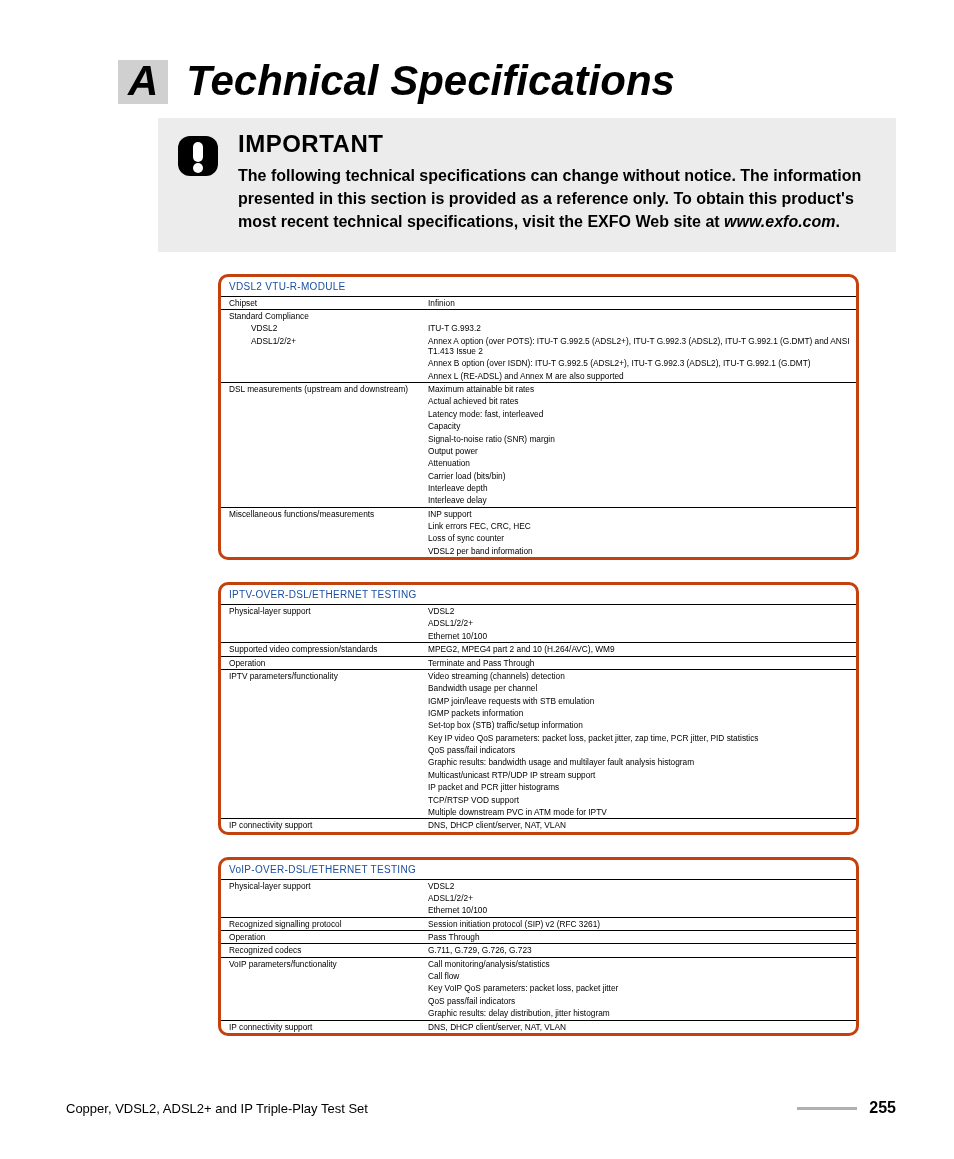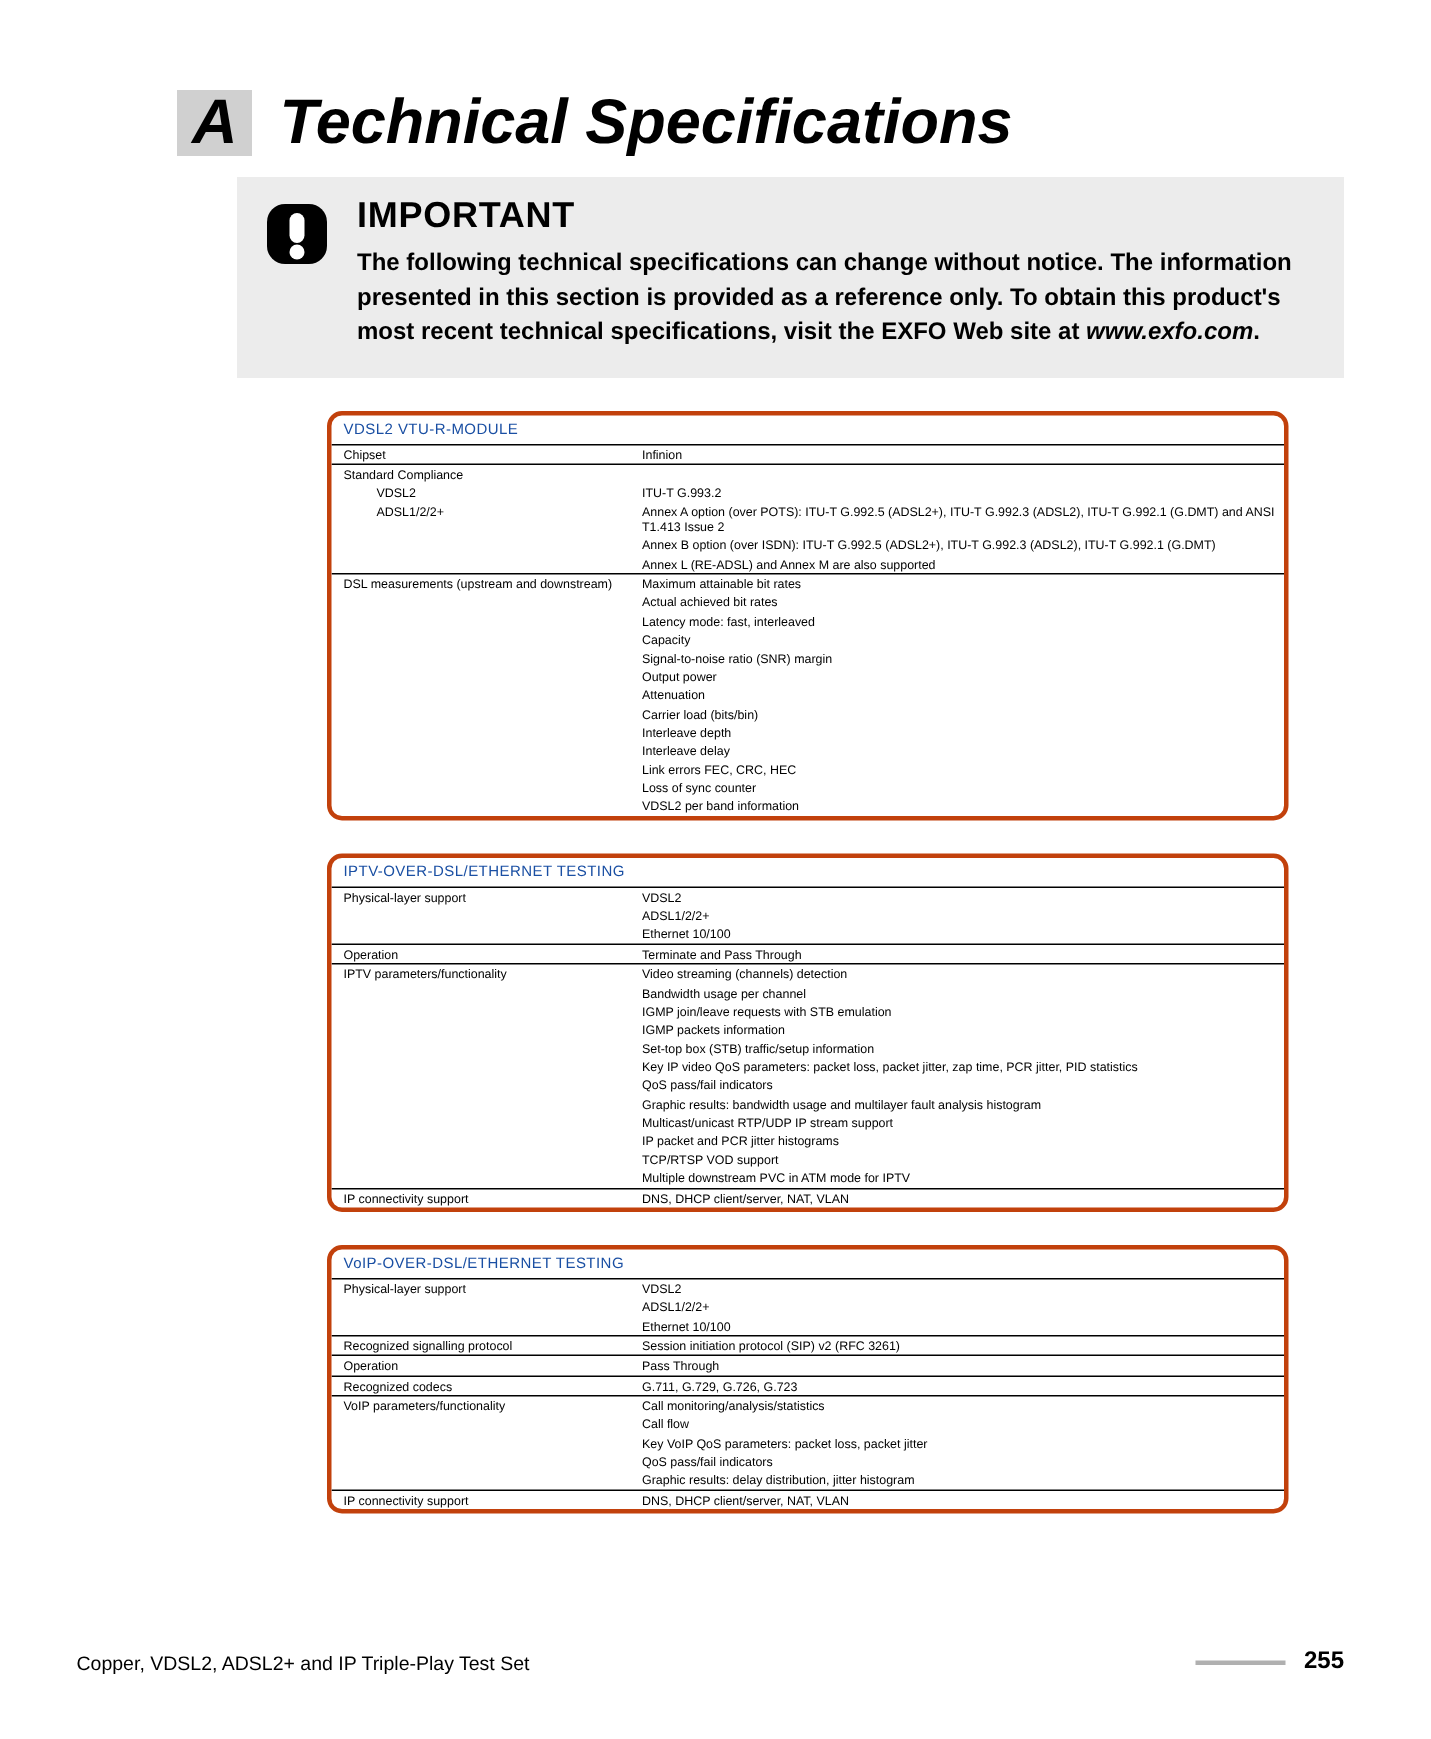--- a/index.html
+++ b/index.html
@@ -96,21 +96,21 @@
   table.spec tr.group-start td {
     border-top: 1px solid #000;
     margin-left: 20px;
   }
   table.spec tr:first-child td { border-top: none; }
   .indent { padding-left: 22px; display: inline-block; }
 
   .footer {
     position: absolute;
     bottom: 42px;
-    left: 51px;
+    left: 66px;
     right: 58px;
     display: flex;
     align-items: center;
     justify-content: space-between;
     font-size: 13px;
   }
   .footer-rule {
     flex: 0 0 auto;
     width: 60px;
     height: 3px;
@@ -210,20 +210,24 @@
               <td>Carrier load (bits/bin)</td>
             </tr>
             <tr>
               <td class="lbl"></td>
               <td>Interleave depth</td>
             </tr>
             <tr>
               <td class="lbl"></td>
               <td>Interleave delay</td>
             </tr>
+            <tr class="group-start">
+              <td class="lbl">Miscellaneous functions/measurements</td>
+              <td>INP support</td>
+            </tr>
             <tr>
               <td class="lbl"></td>
               <td>Link errors FEC, CRC, HEC</td>
             </tr>
             <tr>
               <td class="lbl"></td>
               <td>Loss of sync counter</td>
             </tr>
             <tr>
               <td class="lbl"></td>
@@ -242,20 +246,24 @@
             </tr>
             <tr>
               <td class="lbl"></td>
               <td>ADSL1/2/2+</td>
             </tr>
             <tr>
               <td class="lbl"></td>
               <td>Ethernet 10/100</td>
             </tr>
             <tr class="group-start">
+              <td class="lbl">Supported video compression/standards</td>
+              <td>MPEG2, MPEG4 part 2 and 10 (H.264/AVC), WM9</td>
+            </tr>
+            <tr class="group-start">
               <td class="lbl">Operation</td>
               <td>Terminate and Pass Through</td>
             </tr>
             <tr class="group-start">
               <td class="lbl">IPTV parameters/functionality</td>
               <td>Video streaming (channels) detection</td>
             </tr>
             <tr>
               <td class="lbl"></td>
               <td>Bandwidth usage per channel</td>

